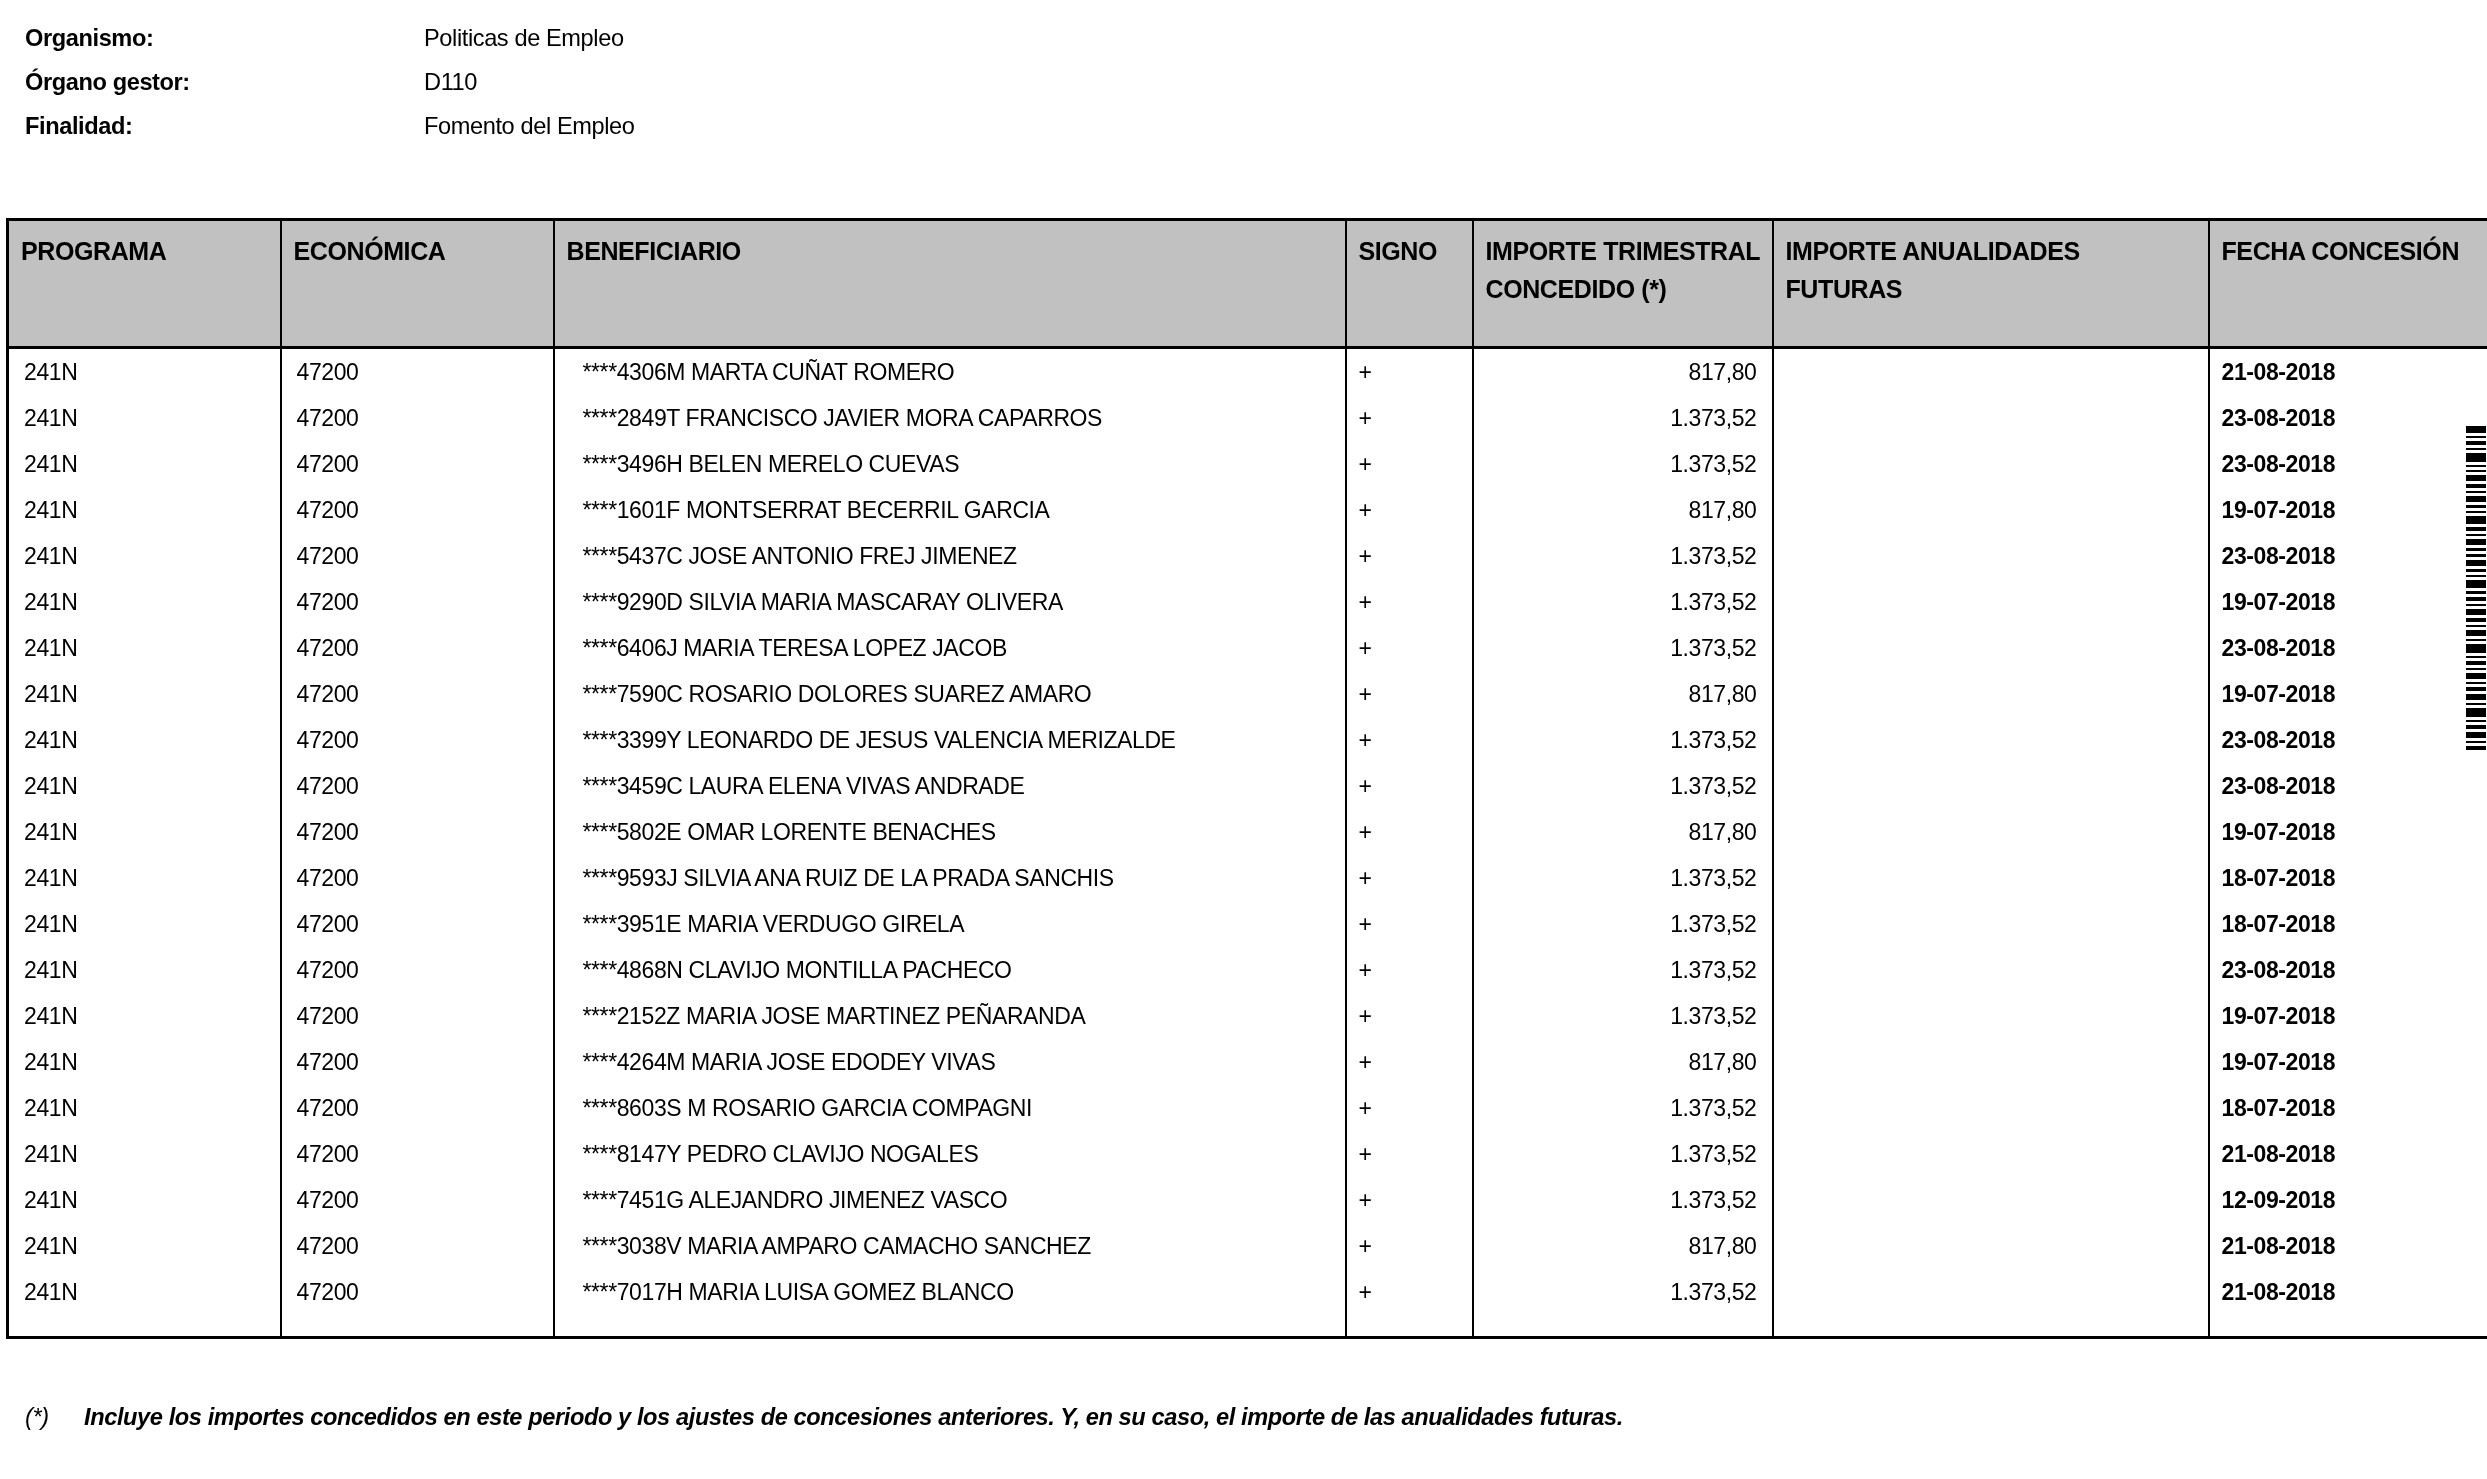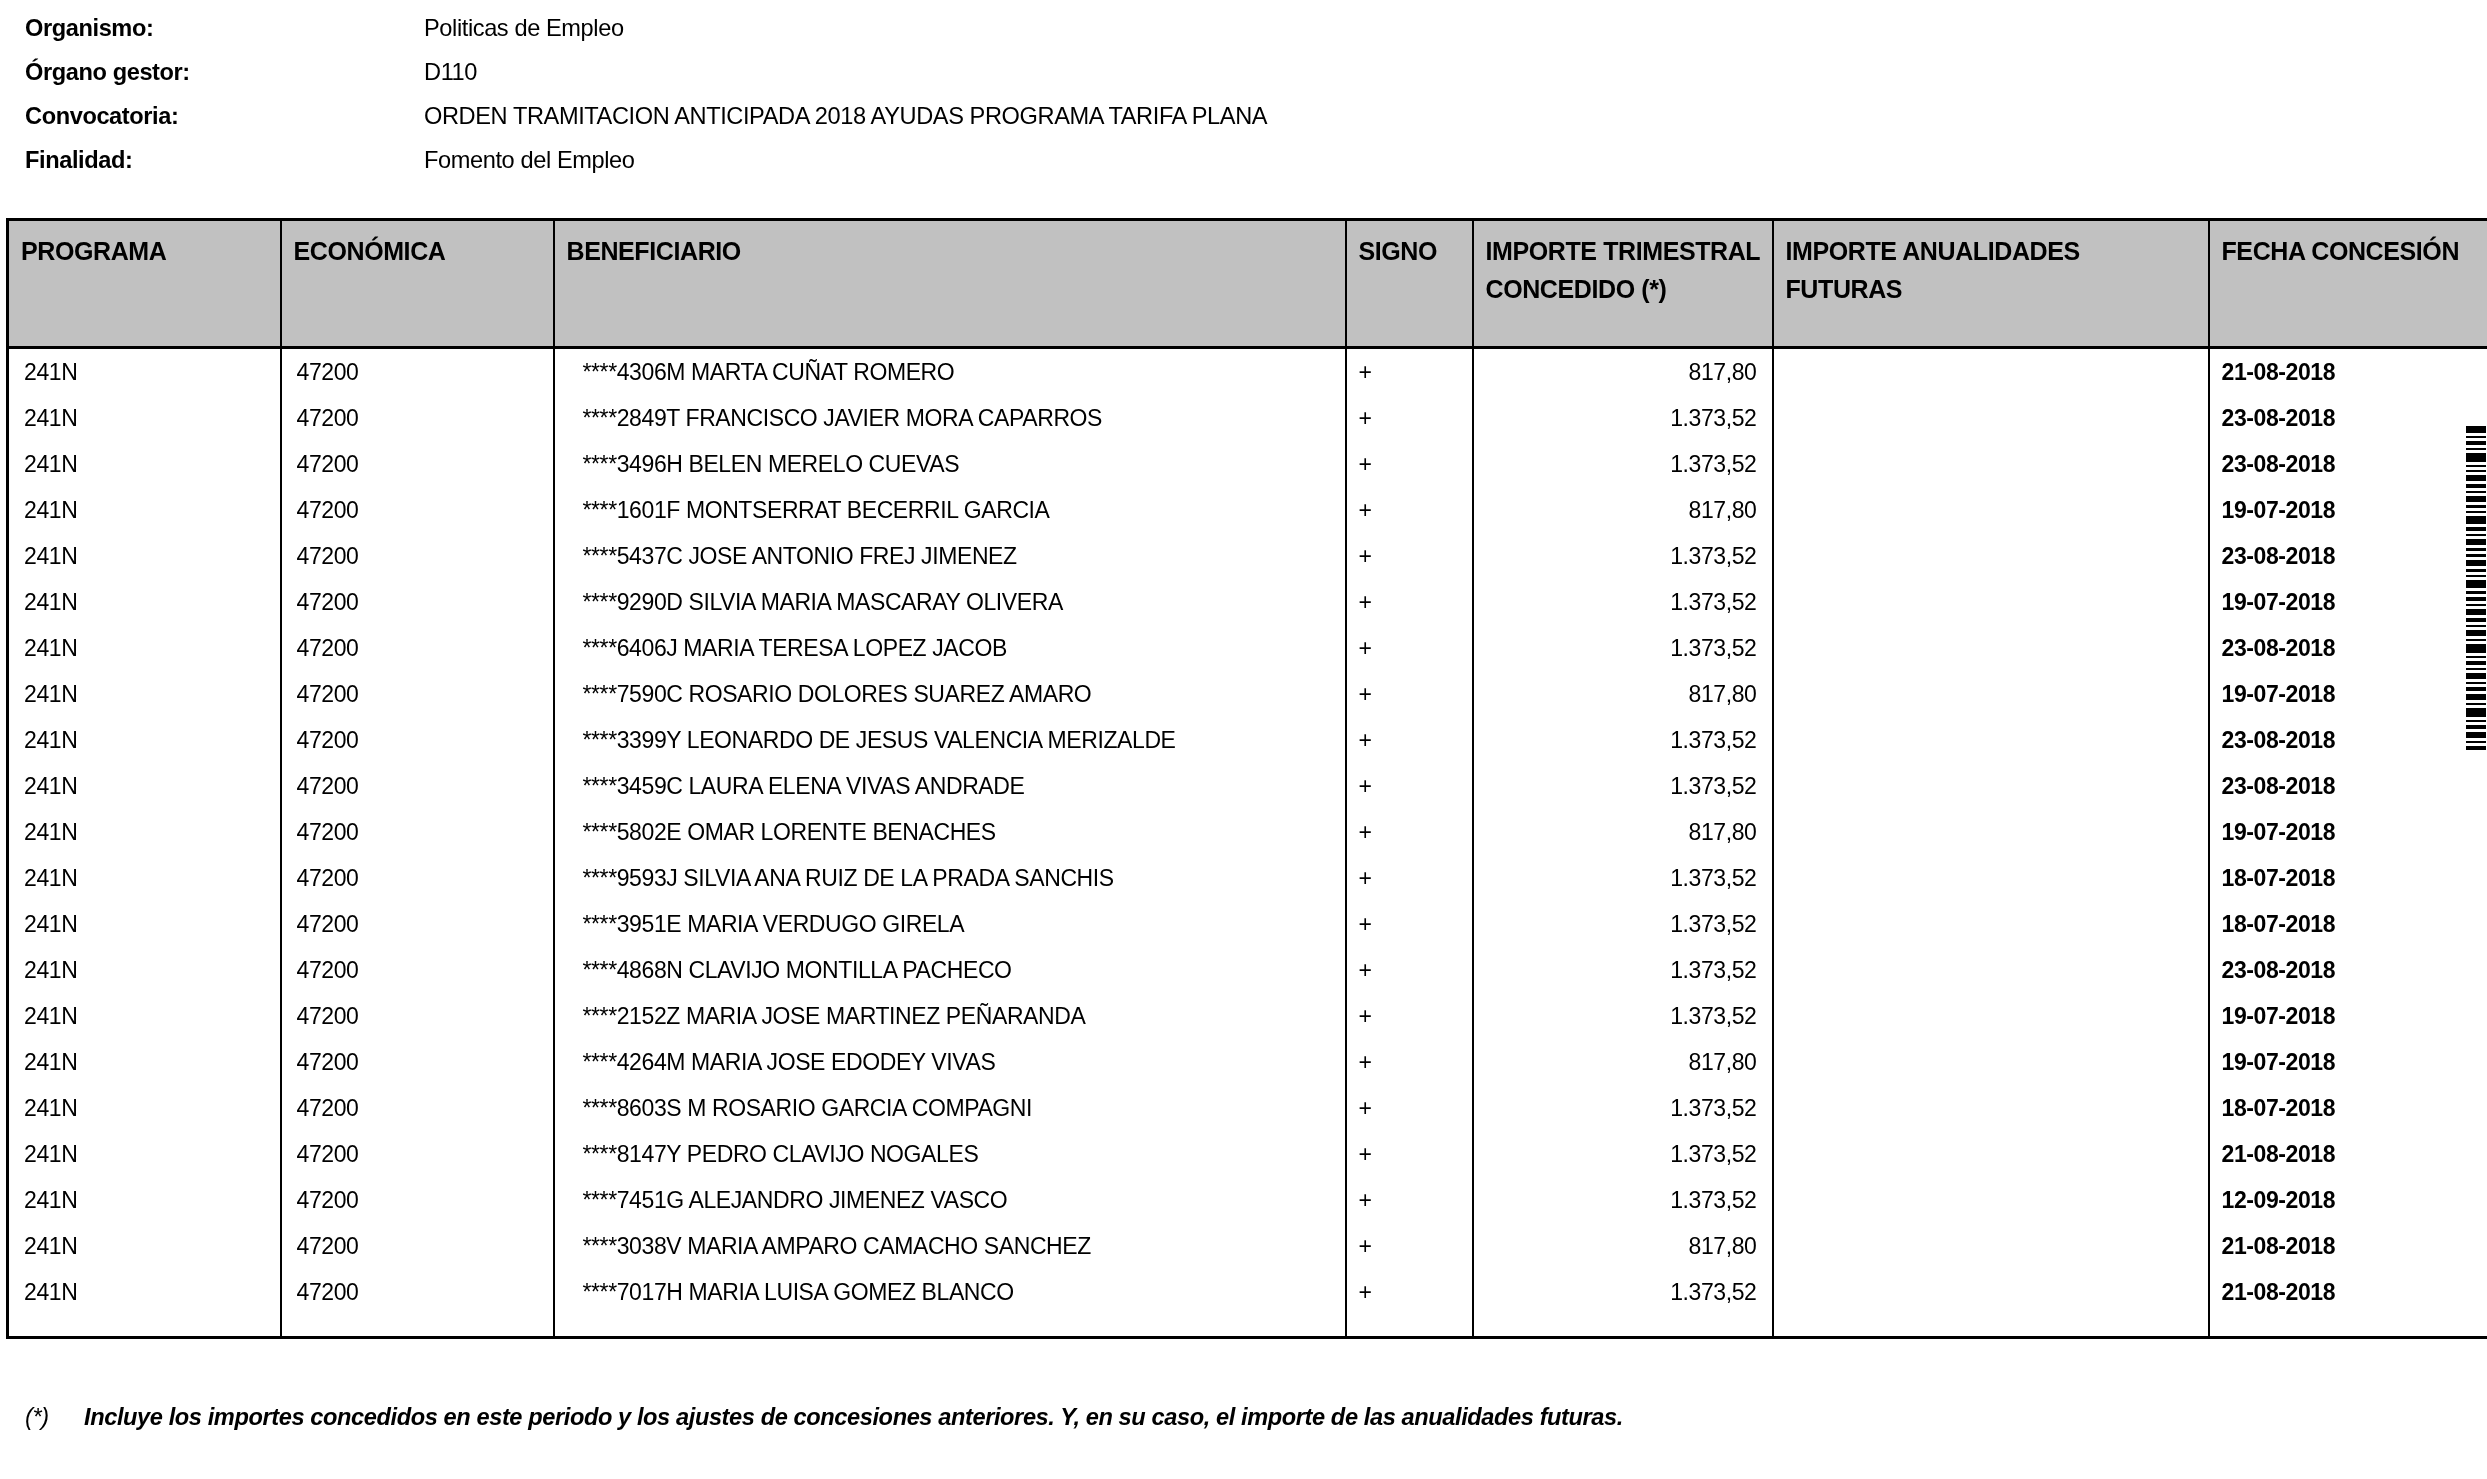--- a/index.html
+++ b/index.html
@@ -6,21 +6,21 @@
   .page{
     position:relative;
     width:2487px;height:1480px;
     background:#ffffff;
     font-family:"Liberation Sans","DejaVu Sans",sans-serif;
     color:#000000;
     letter-spacing:-0.4px;
     overflow:hidden;
   }
   
-  .meta{position:absolute;left:25px;top:6px;}
+  .meta{position:absolute;left:25px;top:16px;}
   .meta-row{display:flex;height:44px;align-items:center;}
   .meta-label{width:359px;font-weight:bold;font-size:23.6px;}
   .meta-value{font-size:23.6px;margin-left:40px;}
   
   .grant-table{
     position:absolute;left:6px;top:218px;
     width:2471px;
     border-collapse:collapse;
     table-layout:fixed;
     font-size:23px;
@@ -70,24 +70,20 @@
 <div class="page">
 
   <div class="meta">
     <div class="meta-row">
       <span class="meta-label">Organismo:</span>
       <span class="meta-value">Politicas de Empleo</span>
     </div>
     <div class="meta-row">
       <span class="meta-label">Órgano gestor:</span>
       <span class="meta-value">D110</span>
-    </div>
-    <div class="meta-row">
-      <span class="meta-label">Convocatoria:</span>
-      <span class="meta-value">ORDEN TRAMITACION ANTICIPADA 2018 AYUDAS PROGRAMA TARIFA PLANA</span>
     </div>
     <div class="meta-row">
       <span class="meta-label">Finalidad:</span>
       <span class="meta-value">Fomento del Empleo</span>
     </div>
   </div>
 
   <table class="grant-table">
     <colgroup>
       <col class="c0">

